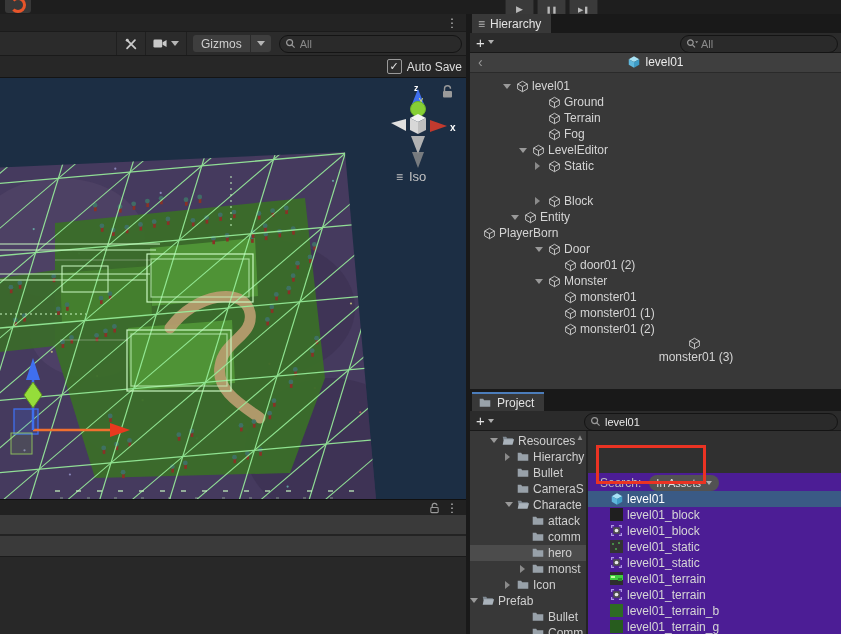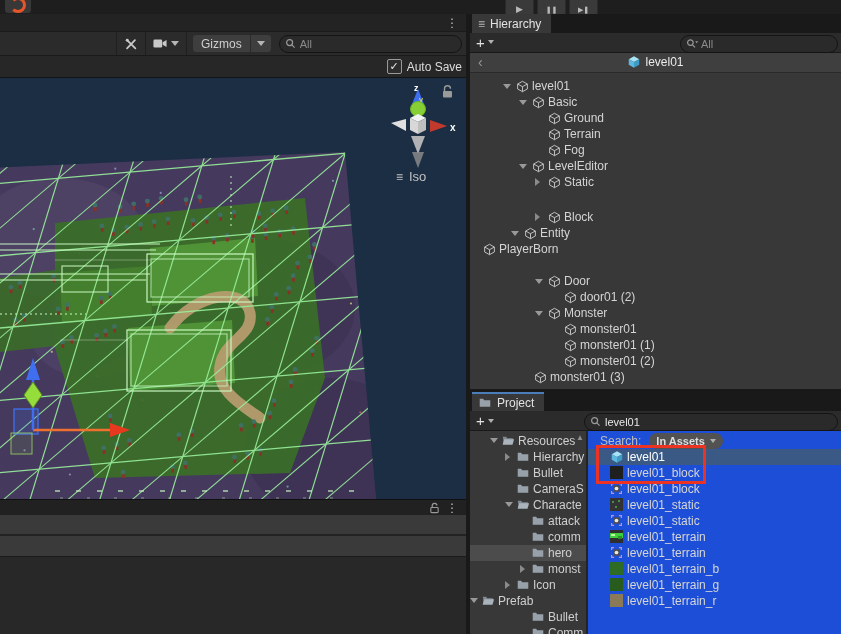--- a/index.html
+++ b/index.html
@@ -55,23 +55,23 @@
   .tree{height:318px;background:#383838;padding-top:5px;overflow:hidden;}
   .trow{height:16px;display:flex;align-items:center;color:#d4d4d4;white-space:nowrap;}
   .fold{width:13px;display:flex;align-items:center;justify-content:flex-start;flex:none;}
   .fold.open::before{content:"";width:0;height:0;border-left:4px solid transparent;border-right:4px solid transparent;border-top:5px solid #999;}
   .fold.closed::before{content:"";width:0;height:0;border-top:4px solid transparent;border-bottom:4px solid transparent;border-left:5px solid #8a8a8a;}
   .ticon{width:16px;flex:none;display:flex;align-items:center;}
   .hpdivider{height:3px;background:#191919;}
   .pcontent{height:203px;display:flex;background:#303030;}
   .folders{width:116px;background:#383838;padding-top:2px;overflow:hidden;position:relative;flex:none;}
   .fdiv{width:2px;background:#232323;flex:none;}
-  .results{flex:1;background:#1d4ed8;padding-top:2px;overflow:hidden;position:relative;}
+  .results{flex:1;background:#4c1d95;padding-top:2px;overflow:hidden;position:relative;margin-top:42px;}
   .res-header{height:16px;display:flex;align-items:center;padding-left:12px;gap:8px;color:#bdbdbd;}
-  .pill{background:#525252;border-radius:8px;height:16px;display:flex;align-items:center;padding:0 7px;color:#dedede;font-size:11px;gap:4px;font-weight:bold;}
+  .pill{background:#525252;border-radius:8px;height:16px;display:flex;align-items:center;padding:0 7px;color:#dedede;font-size:11px;gap:4px;}
   .rrow{height:16px;display:flex;align-items:center;color:#d6d6d6;white-space:nowrap;}
   .rrow .ric{margin-left:22px;width:17px;flex:none;display:flex;align-items:center;}
   .rrow.sel{background:#3a5a85;color:#fff;}
   .frow{height:16px;display:flex;align-items:center;color:#cfcfcf;white-space:nowrap;}
   .frow.sel{background:#4c4c4c;}
   .scrollup{position:absolute;right:2px;top:3px;color:#8f8f8f;font-size:8px;line-height:1;}
   .annot{position:absolute;left:596px;top:445px;width:104px;height:33px;border:3px solid #ea3323;z-index:40;pointer-events:none;}
   .icon14{display:inline-flex;width:14px;height:14px;align-items:center;}
 </style>
 </head>
@@ -525,78 +525,66 @@
           <span class="ticon">
             <svg viewBox="0 0 16 16" width="13" height="13">
               <g fill="none" stroke="#cfcfcf" stroke-width="1.1" stroke-linejoin="round">
                 <path d="M8 1.6 14 5v6L8 14.4 2 11V5z"></path>
                 <path d="M2 5l6 3.2L14 5M8 8.2v6"></path>
               </g>
             </svg>
           </span>
           <span class="tlabel">level01</span>
         </div>
+        <div class="trow" style="padding-left: 65px;">
+          <span class="fold"></span>
+          <span class="ticon">
+            <svg viewBox="0 0 16 16" width="13" height="13">
+              <g fill="none" stroke="#cfcfcf" stroke-width="1.1" stroke-linejoin="round">
+                <path d="M8 1.6 14 5v6L8 14.4 2 11V5z"></path>
+                <path d="M2 5l6 3.2L14 5M8 8.2v6"></path>
+              </g>
+            </svg>
+          </span>
+          <span class="tlabel">Ground</span>
+        </div>
+        <div class="trow" style="padding-left: 65px;">
+          <span class="fold"></span>
+          <span class="ticon">
+            <svg viewBox="0 0 16 16" width="13" height="13">
+              <g fill="none" stroke="#cfcfcf" stroke-width="1.1" stroke-linejoin="round">
+                <path d="M8 1.6 14 5v6L8 14.4 2 11V5z"></path>
+                <path d="M2 5l6 3.2L14 5M8 8.2v6"></path>
+              </g>
+            </svg>
+          </span>
+          <span class="tlabel">Terrain</span>
+        </div>
+        <div class="trow" style="padding-left: 65px;">
+          <span class="fold"></span>
+          <span class="ticon">
+            <svg viewBox="0 0 16 16" width="13" height="13">
+              <g fill="none" stroke="#cfcfcf" stroke-width="1.1" stroke-linejoin="round">
+                <path d="M8 1.6 14 5v6L8 14.4 2 11V5z"></path>
+                <path d="M2 5l6 3.2L14 5M8 8.2v6"></path>
+              </g>
+            </svg>
+          </span>
+          <span class="tlabel">Fog</span>
+        </div>
         <div class="trow" style="padding-left: 49px;">
           <span class="fold open"></span>
           <span class="ticon">
             <svg viewBox="0 0 16 16" width="13" height="13">
               <g fill="none" stroke="#cfcfcf" stroke-width="1.1" stroke-linejoin="round">
                 <path d="M8 1.6 14 5v6L8 14.4 2 11V5z"></path>
                 <path d="M2 5l6 3.2L14 5M8 8.2v6"></path>
               </g>
             </svg>
           </span>
-          <span class="tlabel">Basic</span>
-        </div>
-        <div class="trow" style="padding-left: 65px;">
-          <span class="fold"></span>
-          <span class="ticon">
-            <svg viewBox="0 0 16 16" width="13" height="13">
-              <g fill="none" stroke="#cfcfcf" stroke-width="1.1" stroke-linejoin="round">
-                <path d="M8 1.6 14 5v6L8 14.4 2 11V5z"></path>
-                <path d="M2 5l6 3.2L14 5M8 8.2v6"></path>
-              </g>
-            </svg>
-          </span>
-          <span class="tlabel">Ground</span>
-        </div>
-        <div class="trow" style="padding-left: 65px;">
-          <span class="fold"></span>
-          <span class="ticon">
-            <svg viewBox="0 0 16 16" width="13" height="13">
-              <g fill="none" stroke="#cfcfcf" stroke-width="1.1" stroke-linejoin="round">
-                <path d="M8 1.6 14 5v6L8 14.4 2 11V5z"></path>
-                <path d="M2 5l6 3.2L14 5M8 8.2v6"></path>
-              </g>
-            </svg>
-          </span>
-          <span class="tlabel">Terrain</span>
-        </div>
-        <div class="trow" style="padding-left: 65px;">
-          <span class="fold"></span>
-          <span class="ticon">
-            <svg viewBox="0 0 16 16" width="13" height="13">
-              <g fill="none" stroke="#cfcfcf" stroke-width="1.1" stroke-linejoin="round">
-                <path d="M8 1.6 14 5v6L8 14.4 2 11V5z"></path>
-                <path d="M2 5l6 3.2L14 5M8 8.2v6"></path>
-              </g>
-            </svg>
-          </span>
-          <span class="tlabel">Fog</span>
-        </div>
-        <div class="trow" style="padding-left: 49px;">
-          <span class="fold open"></span>
-          <span class="ticon">
-            <svg viewBox="0 0 16 16" width="13" height="13">
-              <g fill="none" stroke="#cfcfcf" stroke-width="1.1" stroke-linejoin="round">
-                <path d="M8 1.6 14 5v6L8 14.4 2 11V5z"></path>
-                <path d="M2 5l6 3.2L14 5M8 8.2v6"></path>
-              </g>
-            </svg>
-          </span>
           <span class="tlabel">LevelEditor</span>
         </div>
         <div class="trow" style="padding-left: 65px;">
           <span class="fold closed"></span>
           <span class="ticon">
             <svg viewBox="0 0 16 16" width="13" height="13">
               <g fill="none" stroke="#cfcfcf" stroke-width="1.1" stroke-linejoin="round">
                 <path d="M8 1.6 14 5v6L8 14.4 2 11V5z"></path>
                 <path d="M2 5l6 3.2L14 5M8 8.2v6"></path>
               </g>
@@ -633,21 +621,21 @@
           <span class="ticon">
             <svg viewBox="0 0 16 16" width="13" height="13">
               <g fill="none" stroke="#cfcfcf" stroke-width="1.1" stroke-linejoin="round">
                 <path d="M8 1.6 14 5v6L8 14.4 2 11V5z"></path>
                 <path d="M2 5l6 3.2L14 5M8 8.2v6"></path>
               </g>
             </svg>
           </span>
           <span class="tlabel">PlayerBorn</span>
         </div>
-        <div class="trow" style="padding-left: 65px; margin-top: 16px;">
+        <div class="trow" style="padding-left: 65px;">
           <span class="fold open"></span>
           <span class="ticon">
             <svg viewBox="0 0 16 16" width="13" height="13">
               <g fill="none" stroke="#cfcfcf" stroke-width="1.1" stroke-linejoin="round">
                 <path d="M8 1.6 14 5v6L8 14.4 2 11V5z"></path>
                 <path d="M2 5l6 3.2L14 5M8 8.2v6"></path>
               </g>
             </svg>
           </span>
           <span class="tlabel">Door</span>
@@ -705,21 +693,21 @@
           <span class="ticon">
             <svg viewBox="0 0 16 16" width="13" height="13">
               <g fill="none" stroke="#cfcfcf" stroke-width="1.1" stroke-linejoin="round">
                 <path d="M8 1.6 14 5v6L8 14.4 2 11V5z"></path>
                 <path d="M2 5l6 3.2L14 5M8 8.2v6"></path>
               </g>
             </svg>
           </span>
           <span class="tlabel">monster01 (2)</span>
         </div>
-        <div class="trow" style="padding-left: 51px;">
+        <div class="trow" style="padding-left: 81px; flex-direction: column;">
           <span class="fold"></span>
           <span class="ticon">
             <svg viewBox="0 0 16 16" width="13" height="13">
               <g fill="none" stroke="#cfcfcf" stroke-width="1.1" stroke-linejoin="round">
                 <path d="M8 1.6 14 5v6L8 14.4 2 11V5z"></path>
                 <path d="M2 5l6 3.2L14 5M8 8.2v6"></path>
               </g>
             </svg>
           </span>
           <span class="tlabel">monster01 (3)</span>

